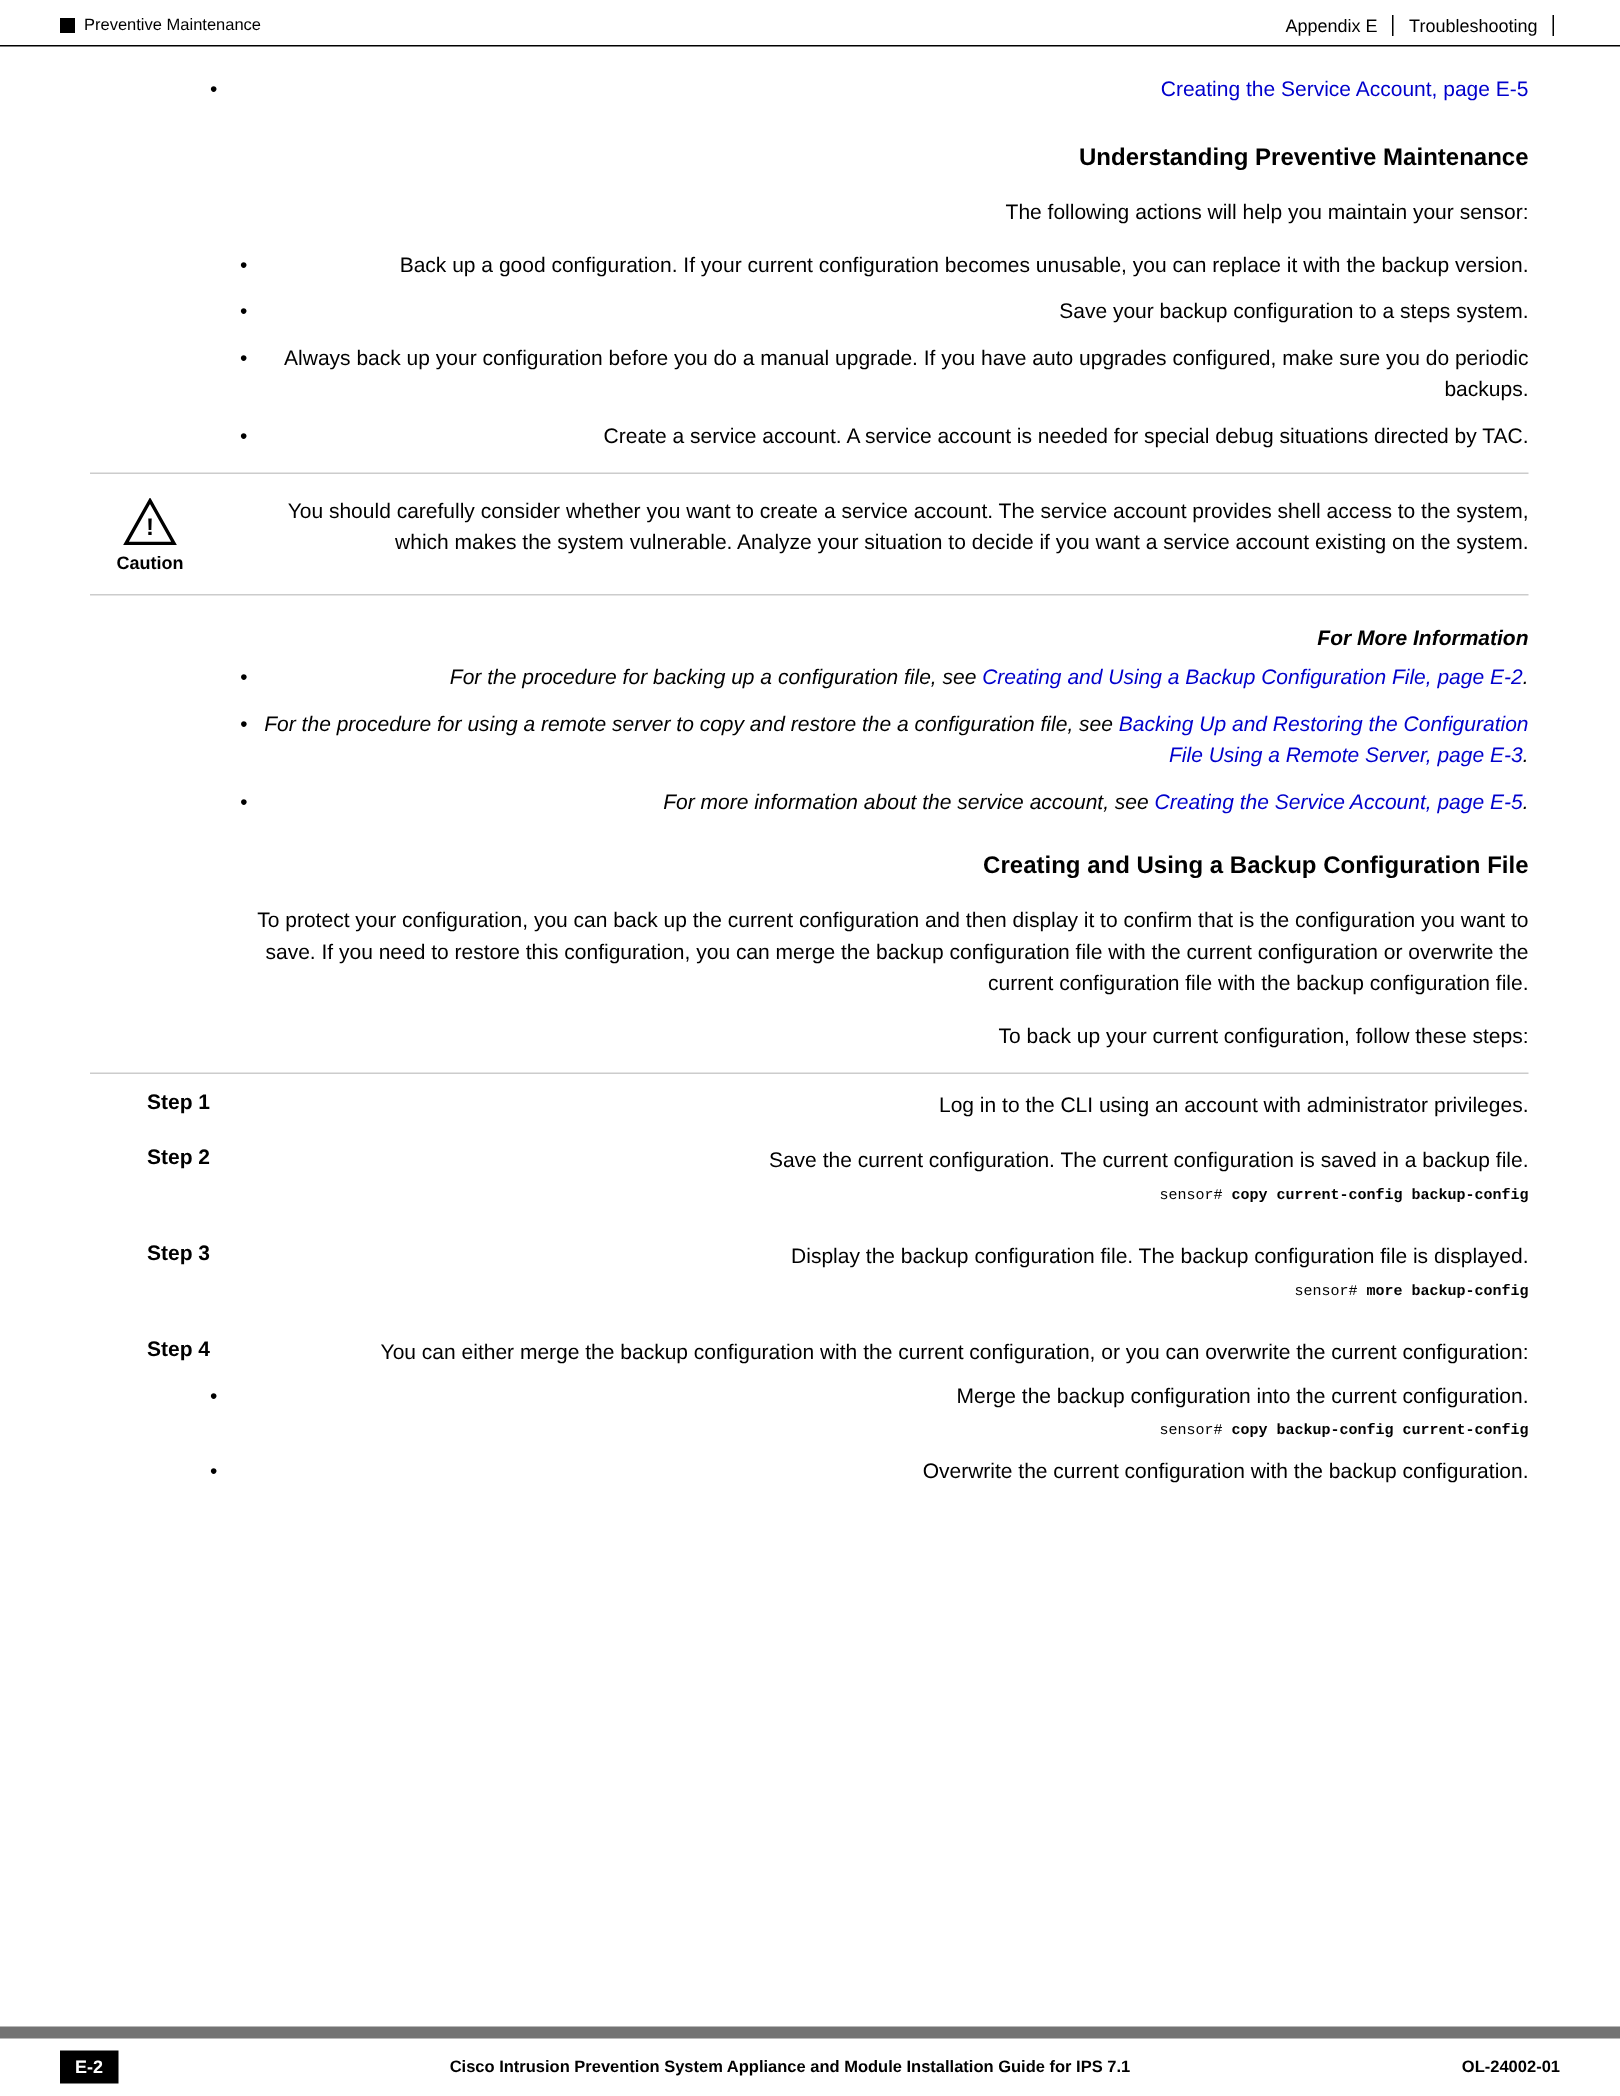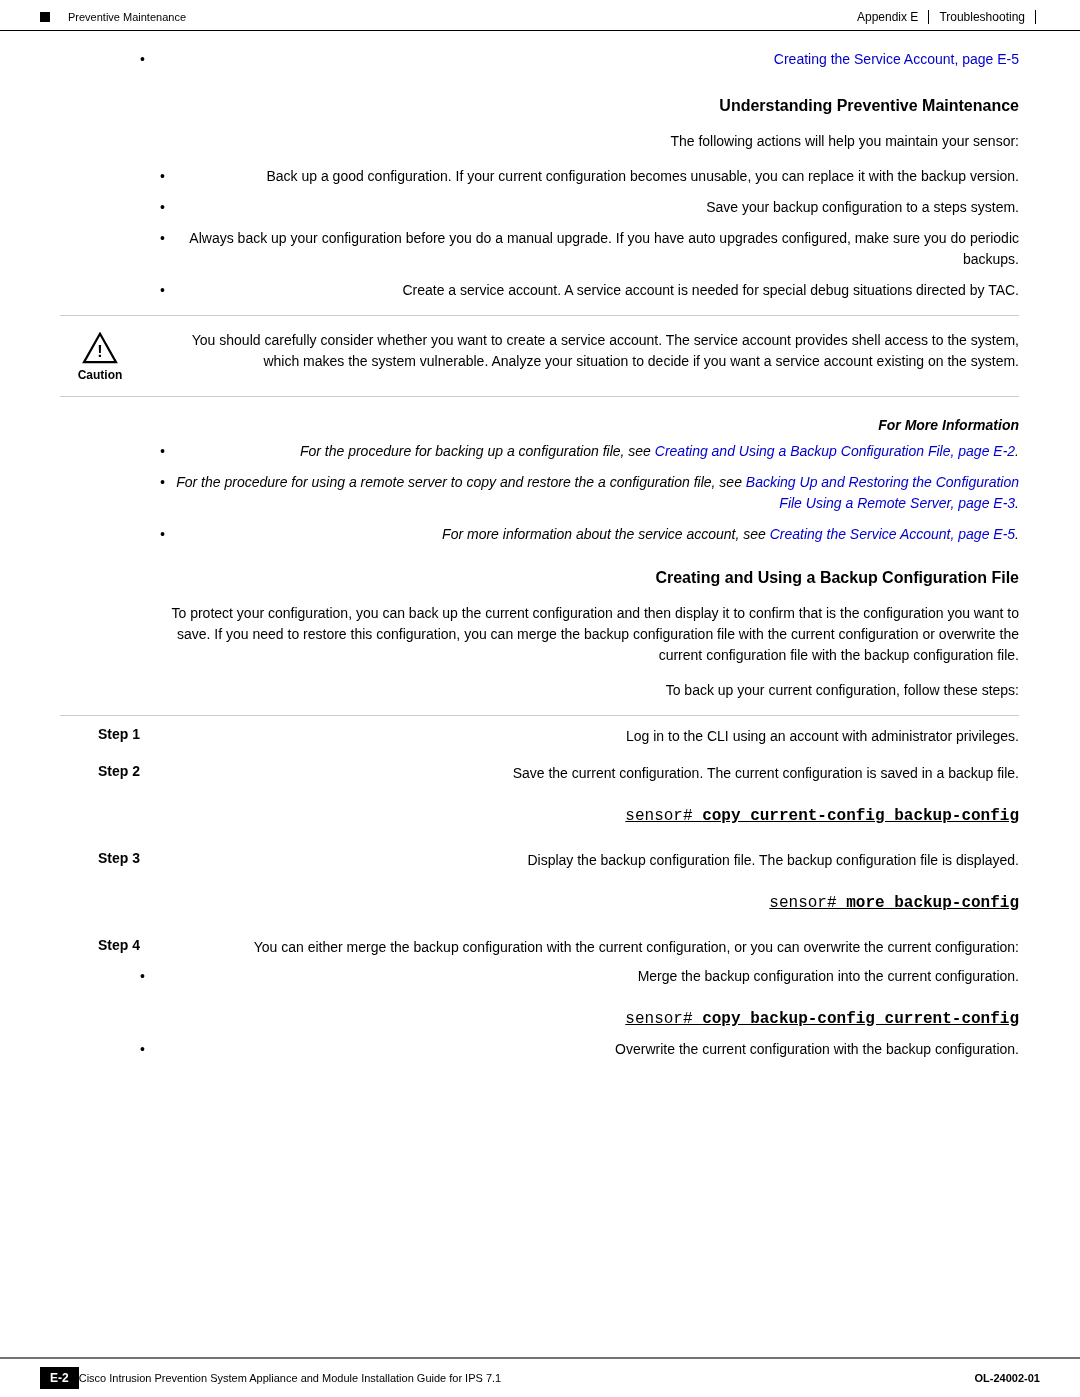--- a/index.html
+++ b/index.html
@@ -18,21 +18,21 @@
       display: flex;
       justify-content: space-between;
       align-items: center;
       padding: 10px 40px 6px 40px;
       border-bottom: 1px solid #000;
       font-size: 11px;
     }
     .header-left {
       display: flex;
       align-items: center;
-      gap: 18px;
+      gap: 6px;
     }
     .header-square {
       width: 10px;
       height: 10px;
       background: #000;
       display: inline-block;
     }
     .header-right {
       display: flex;
       align-items: center;
@@ -171,24 +171,23 @@
       min-width: 80px;
       padding-top: 0;
     }
     .step-content {
       flex: 1;
       font-size: 14px;
       line-height: 1.5;
     }
     .code-block {
       font-family: 'Courier New', Courier, monospace;
-      font-size: 16px;
-      margin: 20px 0 6px 0;
+      font-size: 10px;
+      margin: 6px 0 6px 0;
       display: block;
-      text-decoration: underline;
     }
     .step-sub-bullets {
       list-style: none;
       margin-top: 8px;
     }
     .step-sub-bullets li {
       position: relative;
       padding-left: 16px;
       margin-bottom: 8px;
       font-size: 14px;
@@ -199,37 +198,38 @@
       position: absolute;
       left: 0;
     }
 
     
     .page-footer {
       position: absolute;
       bottom: 0;
       left: 0;
       right: 0;
-      border-top: 2px solid #737373;
+      border-top: 8px solid #737373;
       display: flex;
       justify-content: space-between;
       align-items: center;
       padding: 8px 40px;
       font-size: 11px;
     }
     .footer-page-num {
       background: #000;
       color: #fff;
       padding: 4px 10px;
       font-weight: bold;
       font-size: 12px;
     }
     .footer-center {
       font-size: 11px;
-      font-weight: normal;
+      font-weight: bold;
+      text-align: center;
       flex: 1;
     }
     .footer-right {
       font-size: 11px;
       font-weight: bold;
     }
   </style>
 </head>
 <body>
 

